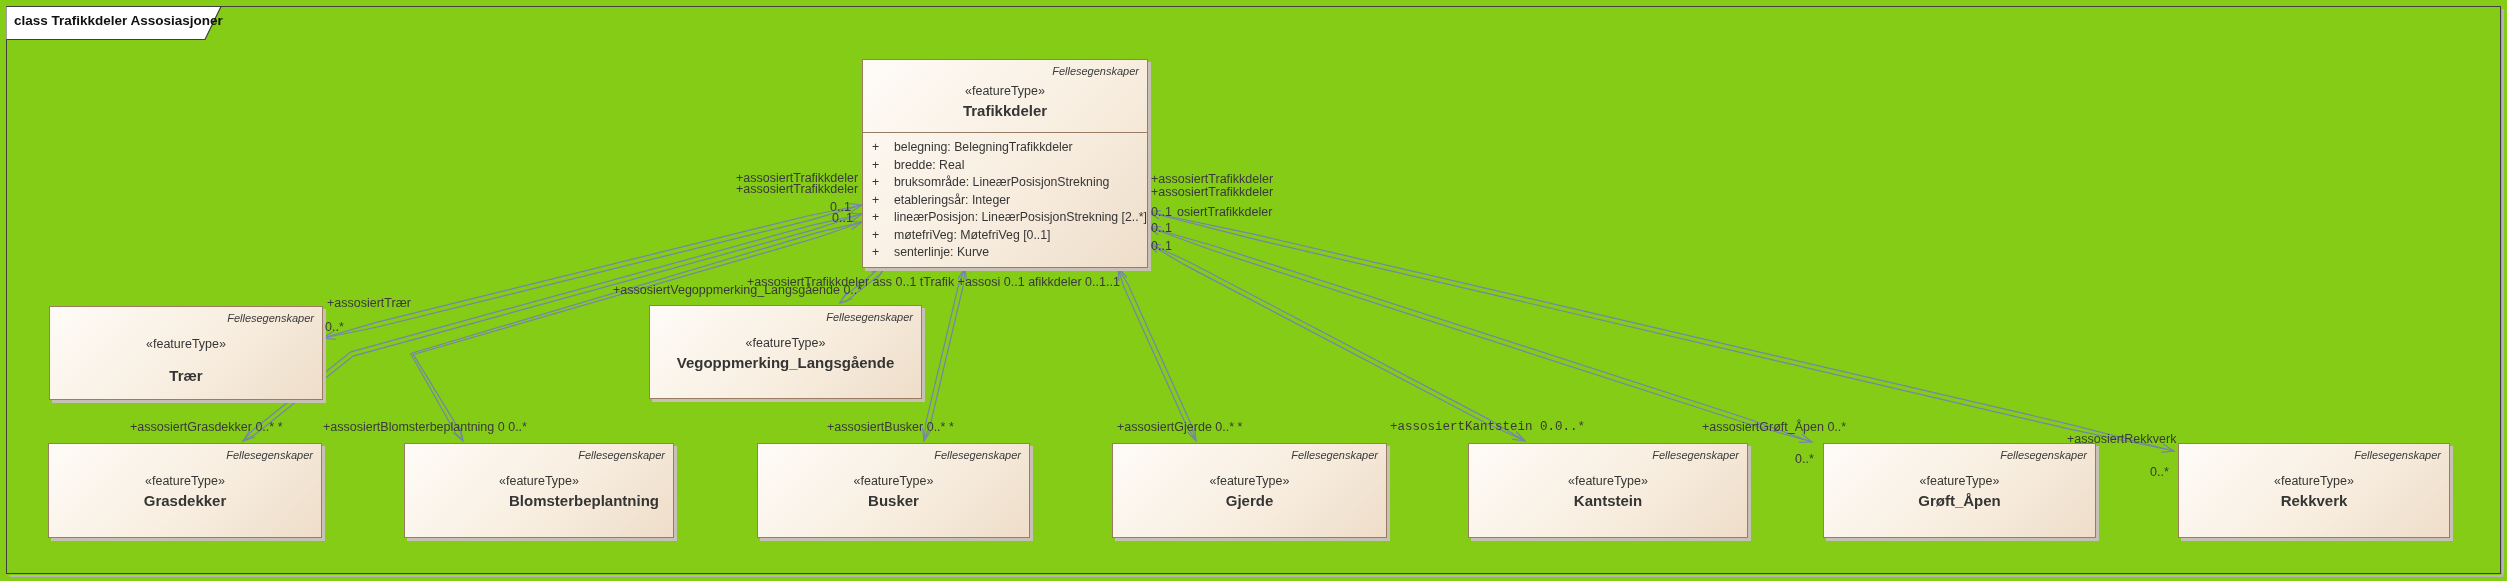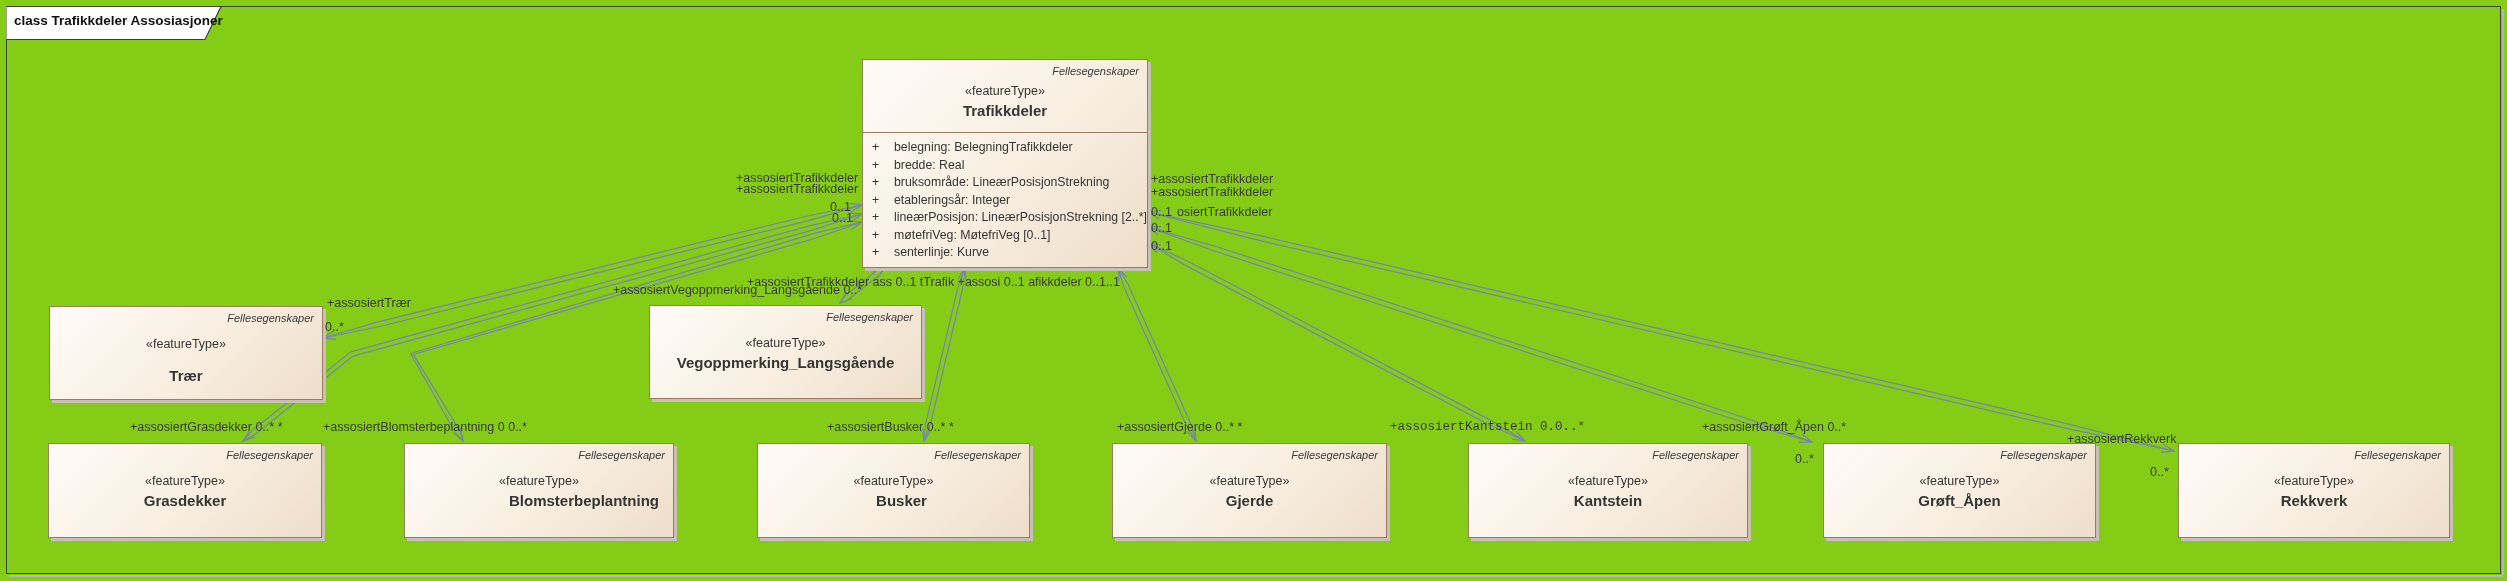--- a/index.html
+++ b/index.html
@@ -150,21 +150,21 @@
         <div class="clsname" style="top: 48px;">Grasdekker</div>
       </div>
       <div class="class-box" style="left: 404px; top: 443px; width: 270px; height: 95px;">
         <span class="pkg">Fellesegenskaper</span>
         <div class="stereo" style="top: 30px;">«featureType»</div>
         <div class="clsname" style="top: 48px; margin-left: 45px;">Blomsterbeplantning</div>
       </div>
       <div class="class-box" style="left: 757px; top: 443px; width: 273px; height: 95px;">
         <span class="pkg">Fellesegenskaper</span>
         <div class="stereo" style="top: 30px;">«featureType»</div>
-        <div class="clsname" style="top: 48px; padding-left: 8px;">Busker</div>
+        <div class="clsname" style="top: 48px;">Busker</div>
       </div>
       <div class="class-box" style="left: 1112px; top: 443px; width: 275px; height: 95px;">
         <span class="pkg">Fellesegenskaper</span>
         <div class="stereo" style="top: 30px;">«featureType»</div>
         <div class="clsname" style="top: 48px;">Gjerde</div>
       </div>
       <div class="class-box" style="left: 1468px; top: 443px; width: 280px; height: 95px;">
         <span class="pkg">Fellesegenskaper</span>
         <div class="stereo" style="top: 30px;">«featureType»</div>
         <div class="clsname" style="top: 48px;">Kantstein</div>

